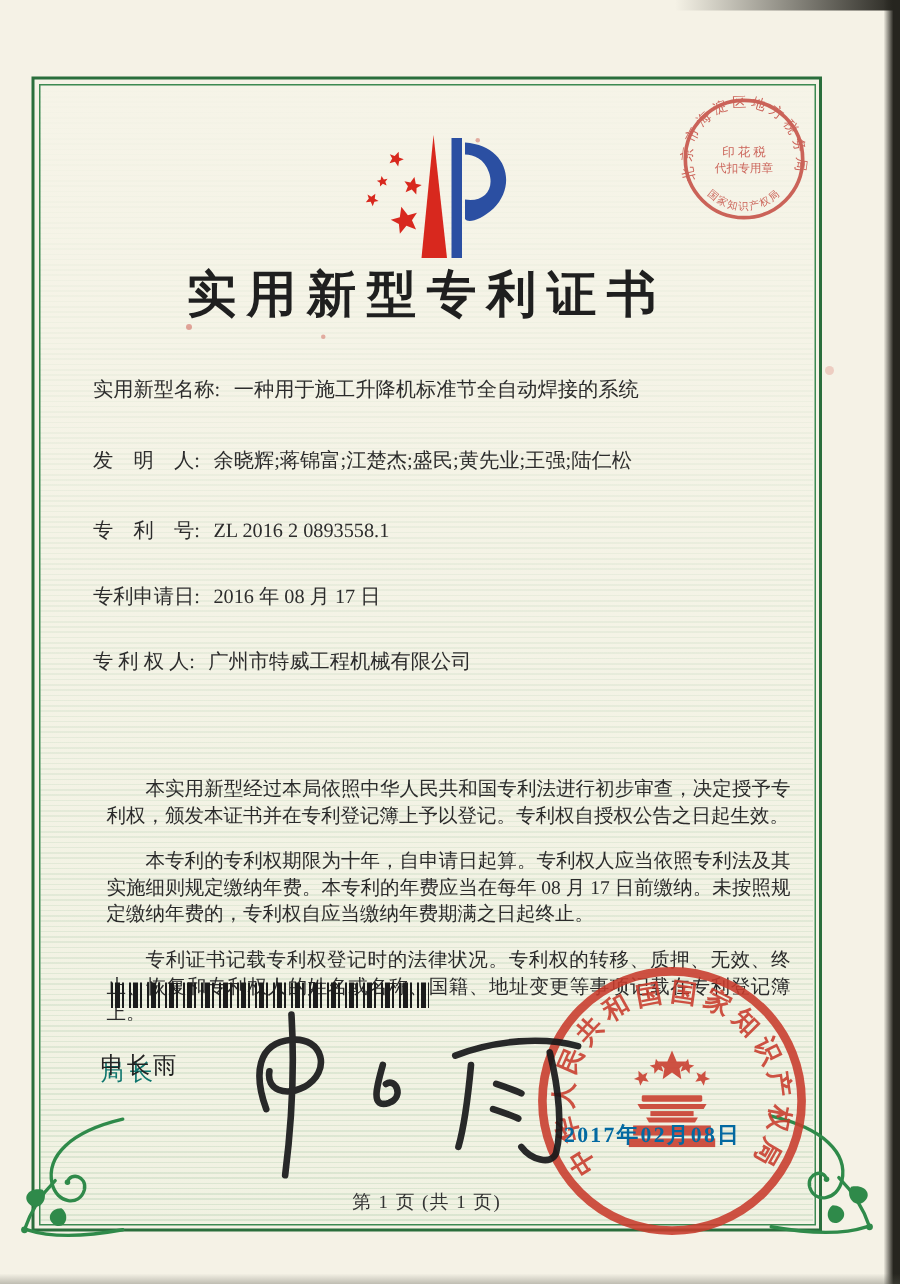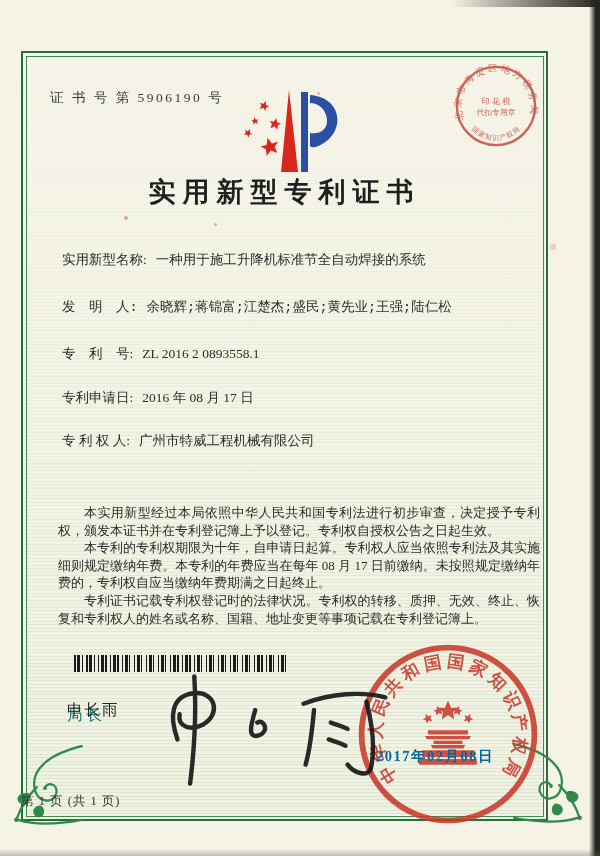--- a/index.html
+++ b/index.html
@@ -27,50 +27,50 @@
   .corner-flourish { position:absolute; width:80px; height:86px; z-index:2; }
   .fl-left  { left:6px;  top:740px; }
   .fl-right { left:510px; top:738px; transform:scaleX(-1); }
 
   .cert-no { position:absolute; left:50px; top:89px; font-size:13.5px; letter-spacing:2.5px;
     color:#3a3a3a; z-index:3; }
 
   .logo { position:absolute; left:232px; top:88px; width:112px; height:90px; z-index:3; }
 
   .title { position:absolute; left:21px; top:174px; width:527px; text-align:center;
-    font-size:27px; font-weight:bold; letter-spacing:7px; color:#1f1f1f; z-index:3; }
+    font-size:33px; font-weight:bold; letter-spacing:7px; color:#1f1f1f; z-index:3; }
 
   .field-row { position:absolute; left:62px; width:475px; font-size:13.5px; color:#2c2c2c;
     z-index:3; white-space:nowrap; }
   .f-label { margin-right:9px; }
-  .fr0{top:251px;} .fr1{top:298px;font-family:Liberation Mono, monospace;} .fr2{top:345px;} .fr3{top:389px;} .fr4{top:432px;} .fr5{top:477px;}
+  .fr0{top:251px;} .fr1{top:298px;} .fr2{top:345px;} .fr3{top:389px;} .fr4{top:432px;} .fr5{top:477px;}
 
   .paragraphs { position:absolute; left:58px; top:504px; width:482px; z-index:3; }
   .paragraphs p { font-size:13px; line-height:17.6px; color:#2b2b2b; text-align:justify;
-    text-indent:2em; margin:0; }
+    text-indent:2em; margin:13px; }
 
   .barcode { position:absolute; left:74px; top:655px; width:212px; height:17px; z-index:3;
     background:repeating-linear-gradient(90deg,
       #1c1c1c 0 1.5px, rgba(0,0,0,0) 1.5px 3px,
       #1c1c1c 3px 6px, rgba(0,0,0,0) 6px 7.5px,
       #1c1c1c 7.5px 8.5px, rgba(0,0,0,0) 8.5px 12px); }
 
   .director-title { position:absolute; left:67px; top:705px; font-size:15.5px; letter-spacing:4px;
     color:#0f766e; z-index:3; }
   .director-name { position:absolute; left:67px; top:700px; font-size:15.5px; letter-spacing:2px;
     color:#222; z-index:3; }
   .signature { position:absolute; left:146px; top:672px; width:252px; height:118px; z-index:5; }
 
   .seal { position:absolute; left:352px; top:638px; width:192px; height:192px; z-index:4; }
   .seal-date { position:absolute; left:376px; top:747px; font-size:14.5px; font-weight:600;
     letter-spacing:1.5px; color:#0369a1; z-index:5; }
 
   .tax-stamp { position:absolute; left:452px; top:62px; width:88px; height:88px; z-index:4; }
 
-  .footer { position:absolute; left:21px; top:793px; width:527px; text-align:left;
+  .footer { position:absolute; left:21px; top:793px; width:527px; text-align:center;
     font-size:12.5px; letter-spacing:1px; color:#333; z-index:3; }
 
   .speckle { position:absolute; border-radius:50%; z-index:3; }
   .sp1 { left:124px; top:216px; width:4px; height:4px; background:rgba(200,65,55,0.45); }
   .sp2 { left:214px; top:223px; width:3px; height:3px; background:rgba(200,65,55,0.4); }
   .sp3 { left:317px; top:92px;  width:3px; height:3px; background:rgba(200,65,55,0.4); }
   .sp4 { left:550px; top:244px; width:6px; height:6px; background:rgba(220,120,110,0.3); }
 </style>
 </head>
 <body>
@@ -102,21 +102,20 @@
       <path d="M12,78 C30,84 52,82 74,78"></path>
     </g>
     <g fill="#2f8a4a">
       <path d="M22,52 C12,50 8,58 14,62 C20,66 26,58 22,52 Z"></path>
       <path d="M34,64 C26,64 24,72 30,75 C37,78 40,68 34,64 Z"></path>
       <circle cx="38" cy="47" r="1.8"></circle>
       <circle cx="10" cy="78" r="2.2"></circle>
     </g>
   </svg>
 
-  <div class="cert-no">证 书 号 第 5906190 号</div>
 
   <svg class="logo" viewBox="0 0 112 90">
     <defs>
       <polygon id="st" points="0,-10 2.94,-3.09 9.51,-3.09 4.76,1.18 5.88,8.09 0,3.82 -5.88,8.09 -4.76,1.18 -9.51,-3.09 -2.94,-3.09"></polygon>
     </defs>
     <polygon points="57,2 49,84 66,84" fill="#d8281e"></polygon>
     <rect x="69" y="4" width="7" height="80" fill="#2b4fa2"></rect>
     <path d="M78,7 C106,9 113,35 97,51 C88,59 80,61 78,58 L78,45 C90,47 98,39 94,27 C91,18 84,15 78,15 Z" fill="#2b4fa2"></path>
     <g fill="#d8281e">
       <use href="#st" transform="translate(32,18) scale(0.52) rotate(20)"></use>

